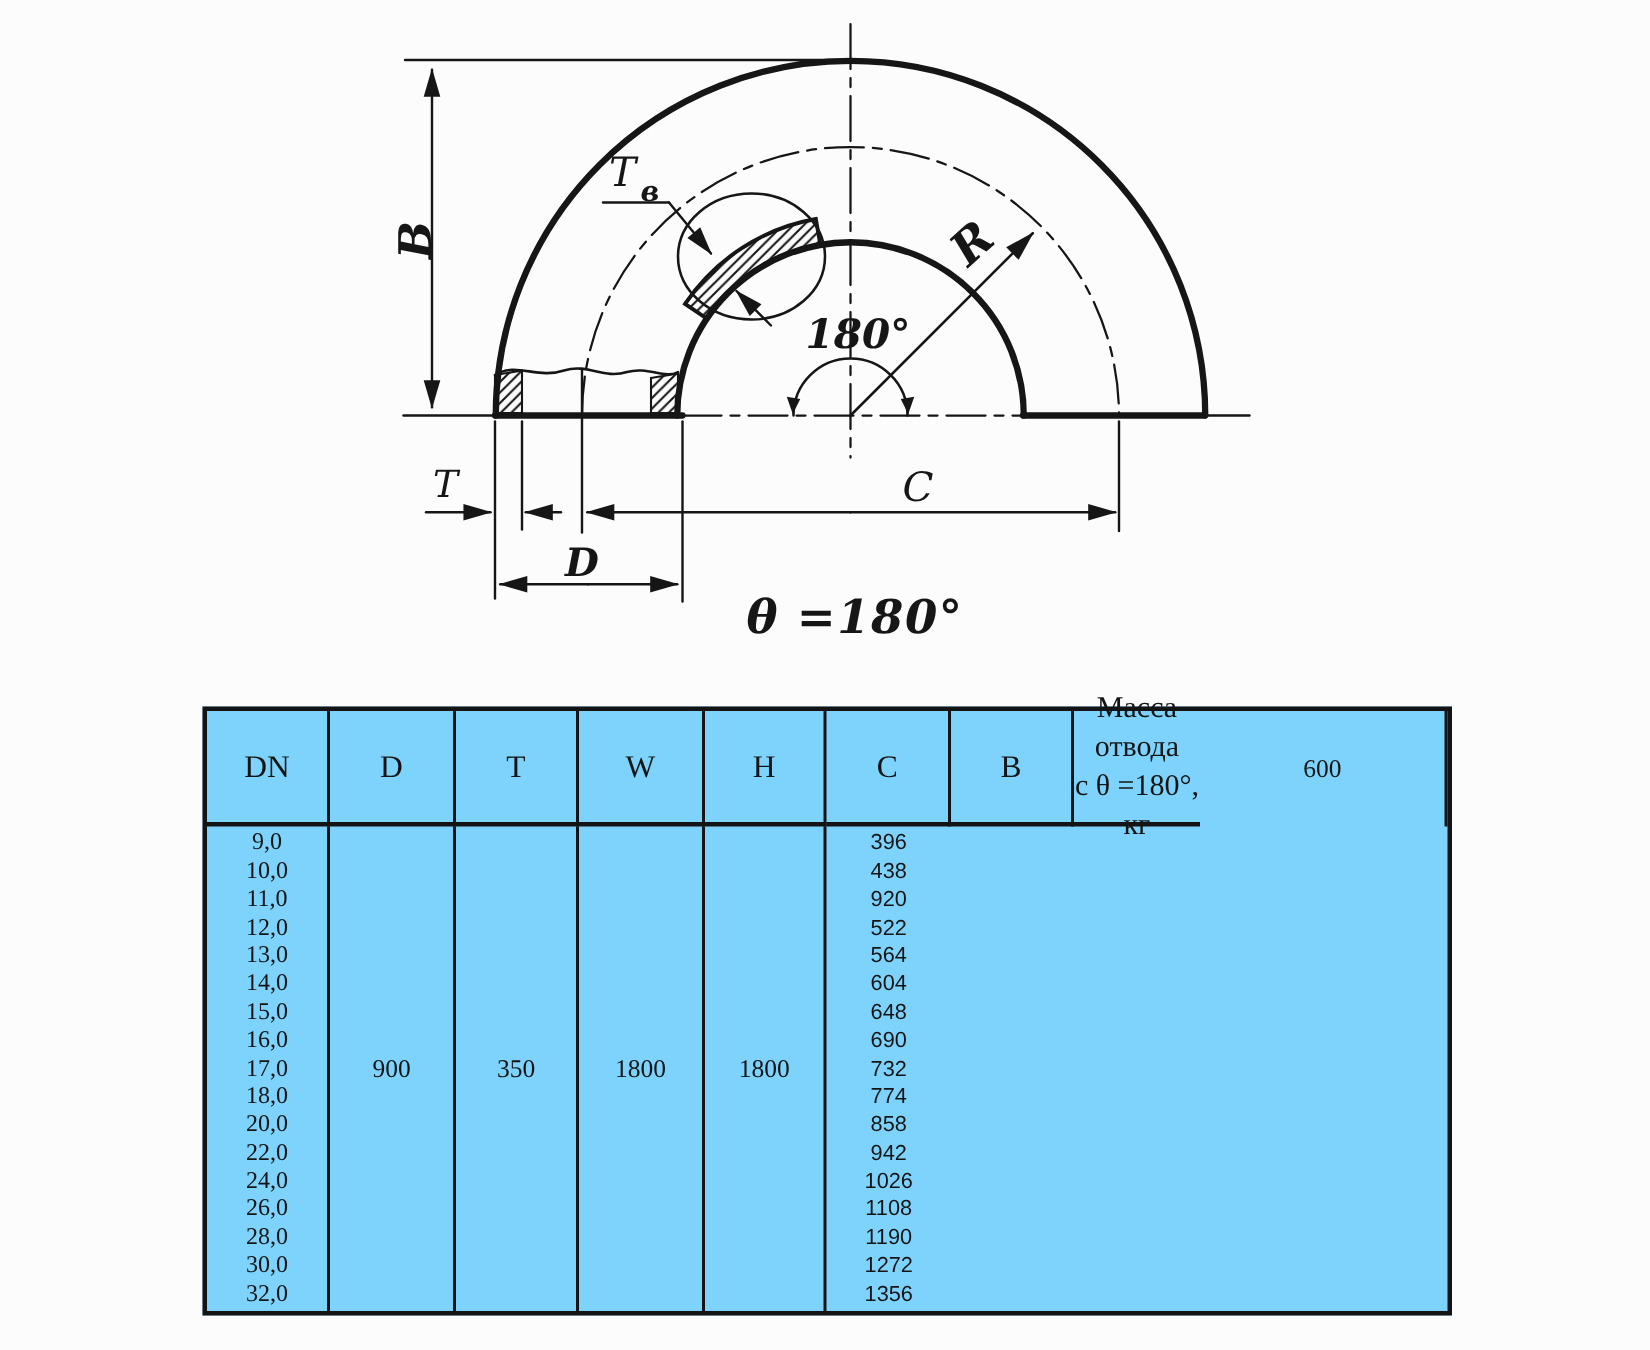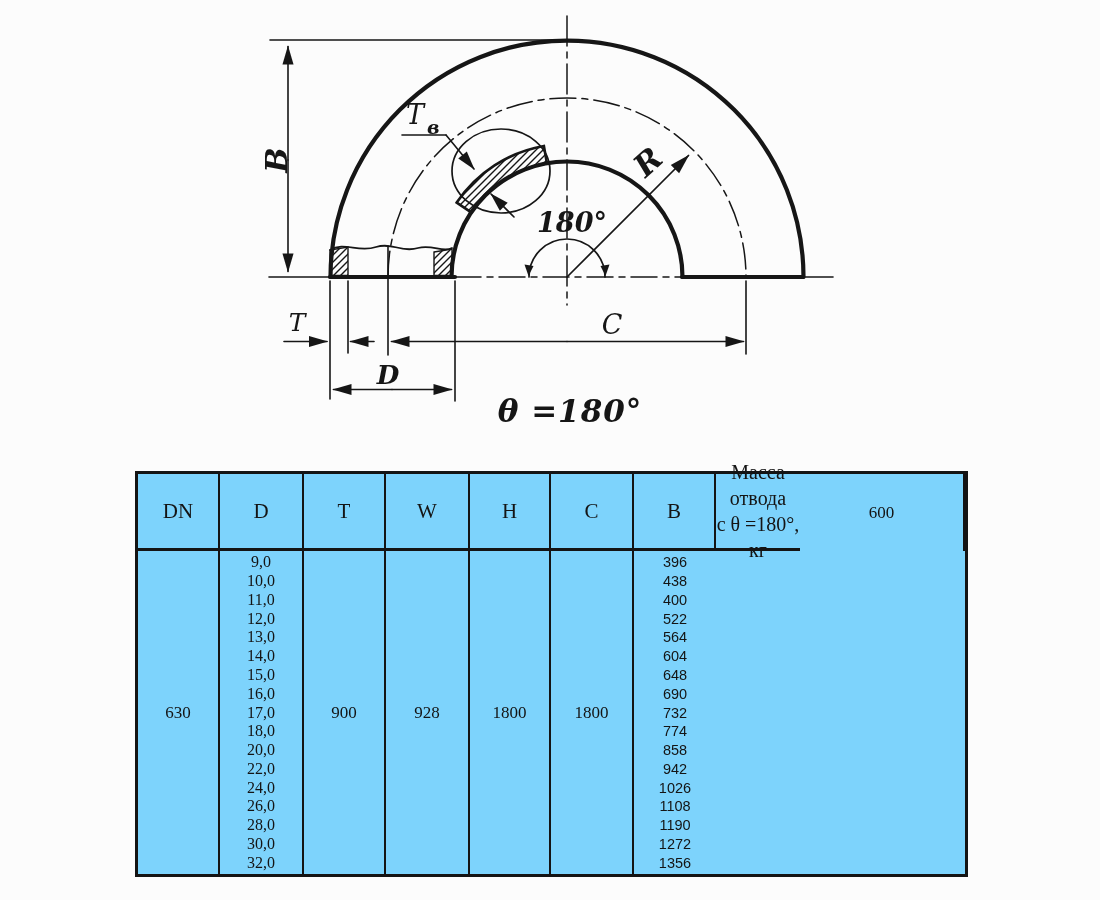--- a/index.html
+++ b/index.html
@@ -126,48 +126,47 @@
     <div class="cell head">W</div>
     <div class="cell head">H</div>
     <div class="cell head">C</div>
     <div class="cell head">B</div>
     <div class="cell head mass-head last">
       <div>Масса отвода</div>
       <div>с θ =180°, кг</div>
     </div>
 
     <div class="cell body">600</div>
-    <div class="cell body">630</div>
     <div class="cell body vlist">
         <div class="li">9,0</div>
         <div class="li">10,0</div>
         <div class="li">11,0</div>
         <div class="li">12,0</div>
         <div class="li">13,0</div>
         <div class="li">14,0</div>
         <div class="li">15,0</div>
         <div class="li">16,0</div>
         <div class="li">17,0</div>
         <div class="li">18,0</div>
         <div class="li">20,0</div>
         <div class="li">22,0</div>
         <div class="li">24,0</div>
         <div class="li">26,0</div>
         <div class="li">28,0</div>
         <div class="li">30,0</div>
         <div class="li">32,0</div>
       </div>
     <div class="cell body">900</div>
-    <div class="cell body">928</div>
+    <div class="cell body">350</div>
     <div class="cell body">1800</div>
     <div class="cell body">1800</div>
     <div class="cell body vlist mass-list last">
         <div class="li">396</div>
         <div class="li">438</div>
-        <div class="li">400</div>
+        <div class="li">920</div>
         <div class="li">522</div>
         <div class="li">564</div>
         <div class="li">604</div>
         <div class="li">648</div>
         <div class="li">690</div>
         <div class="li">732</div>
         <div class="li">774</div>
         <div class="li">858</div>
         <div class="li">942</div>
         <div class="li">1026</div>

